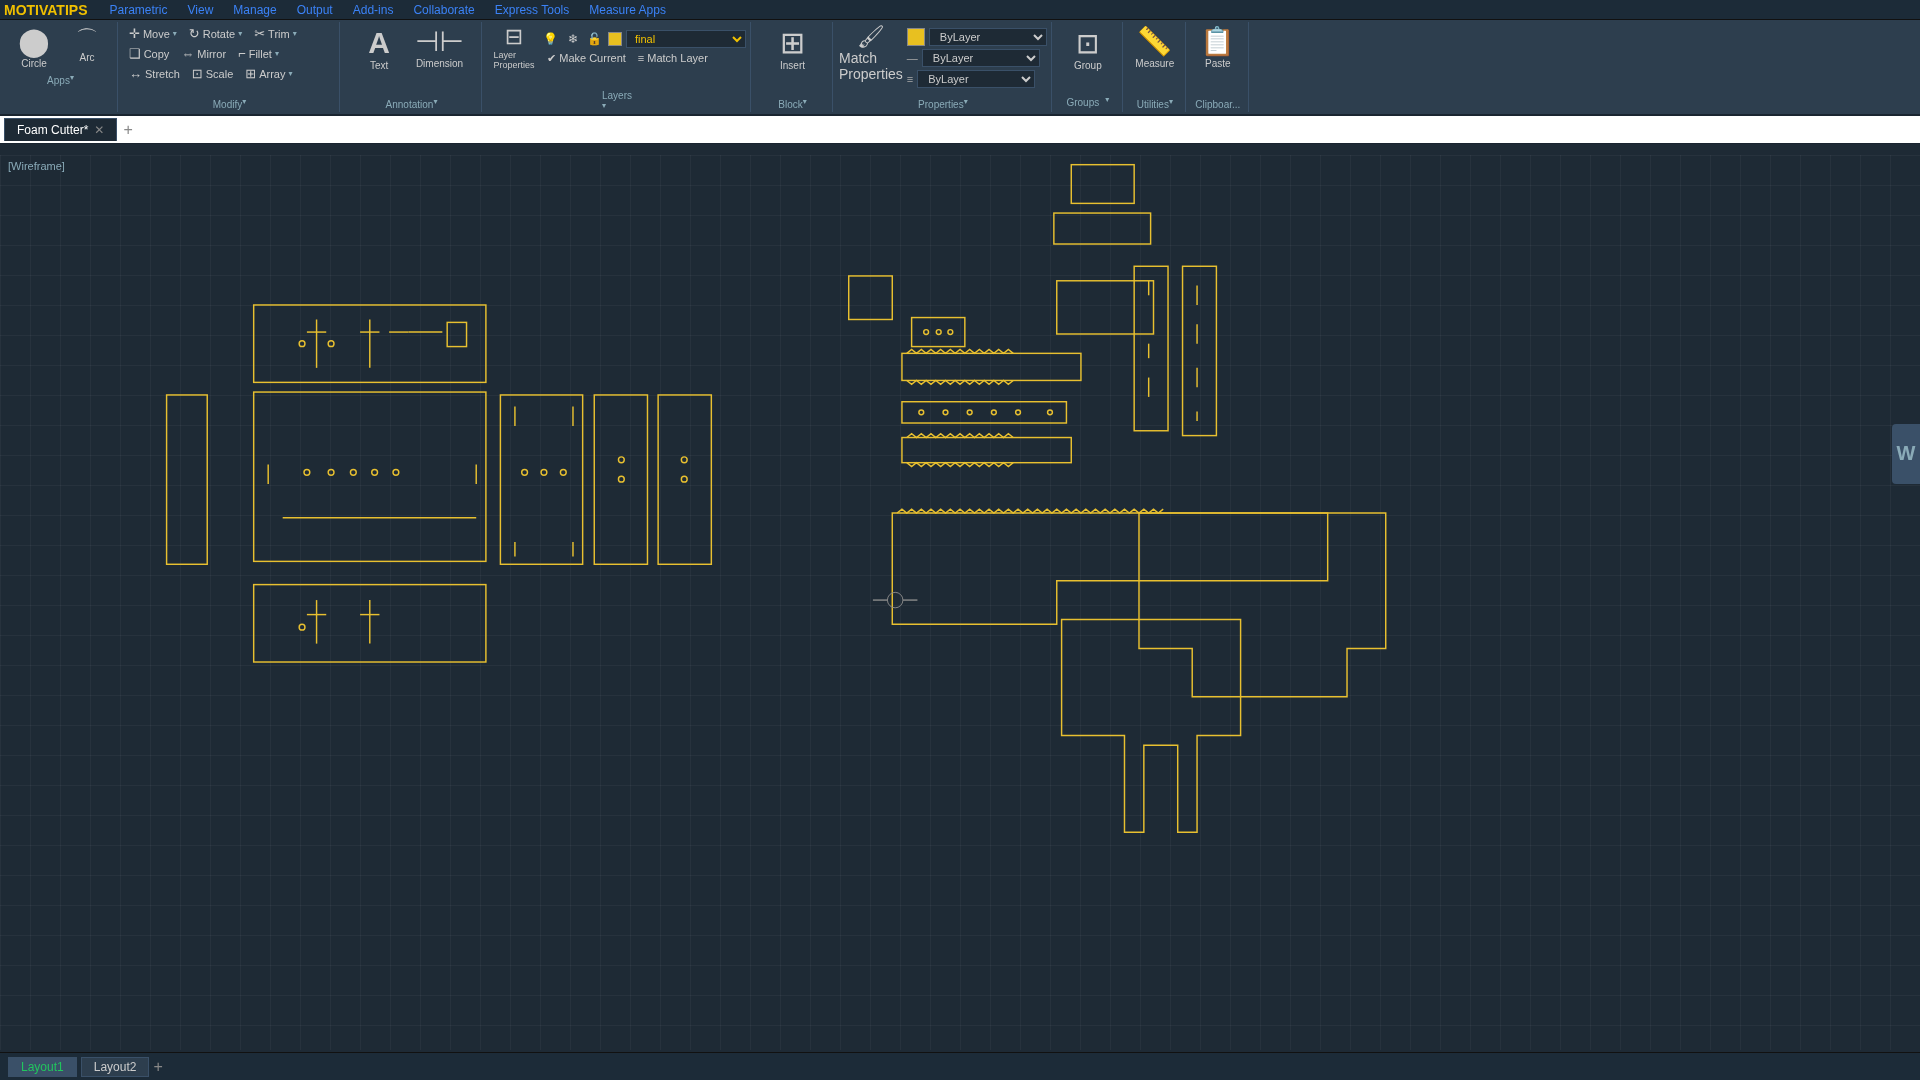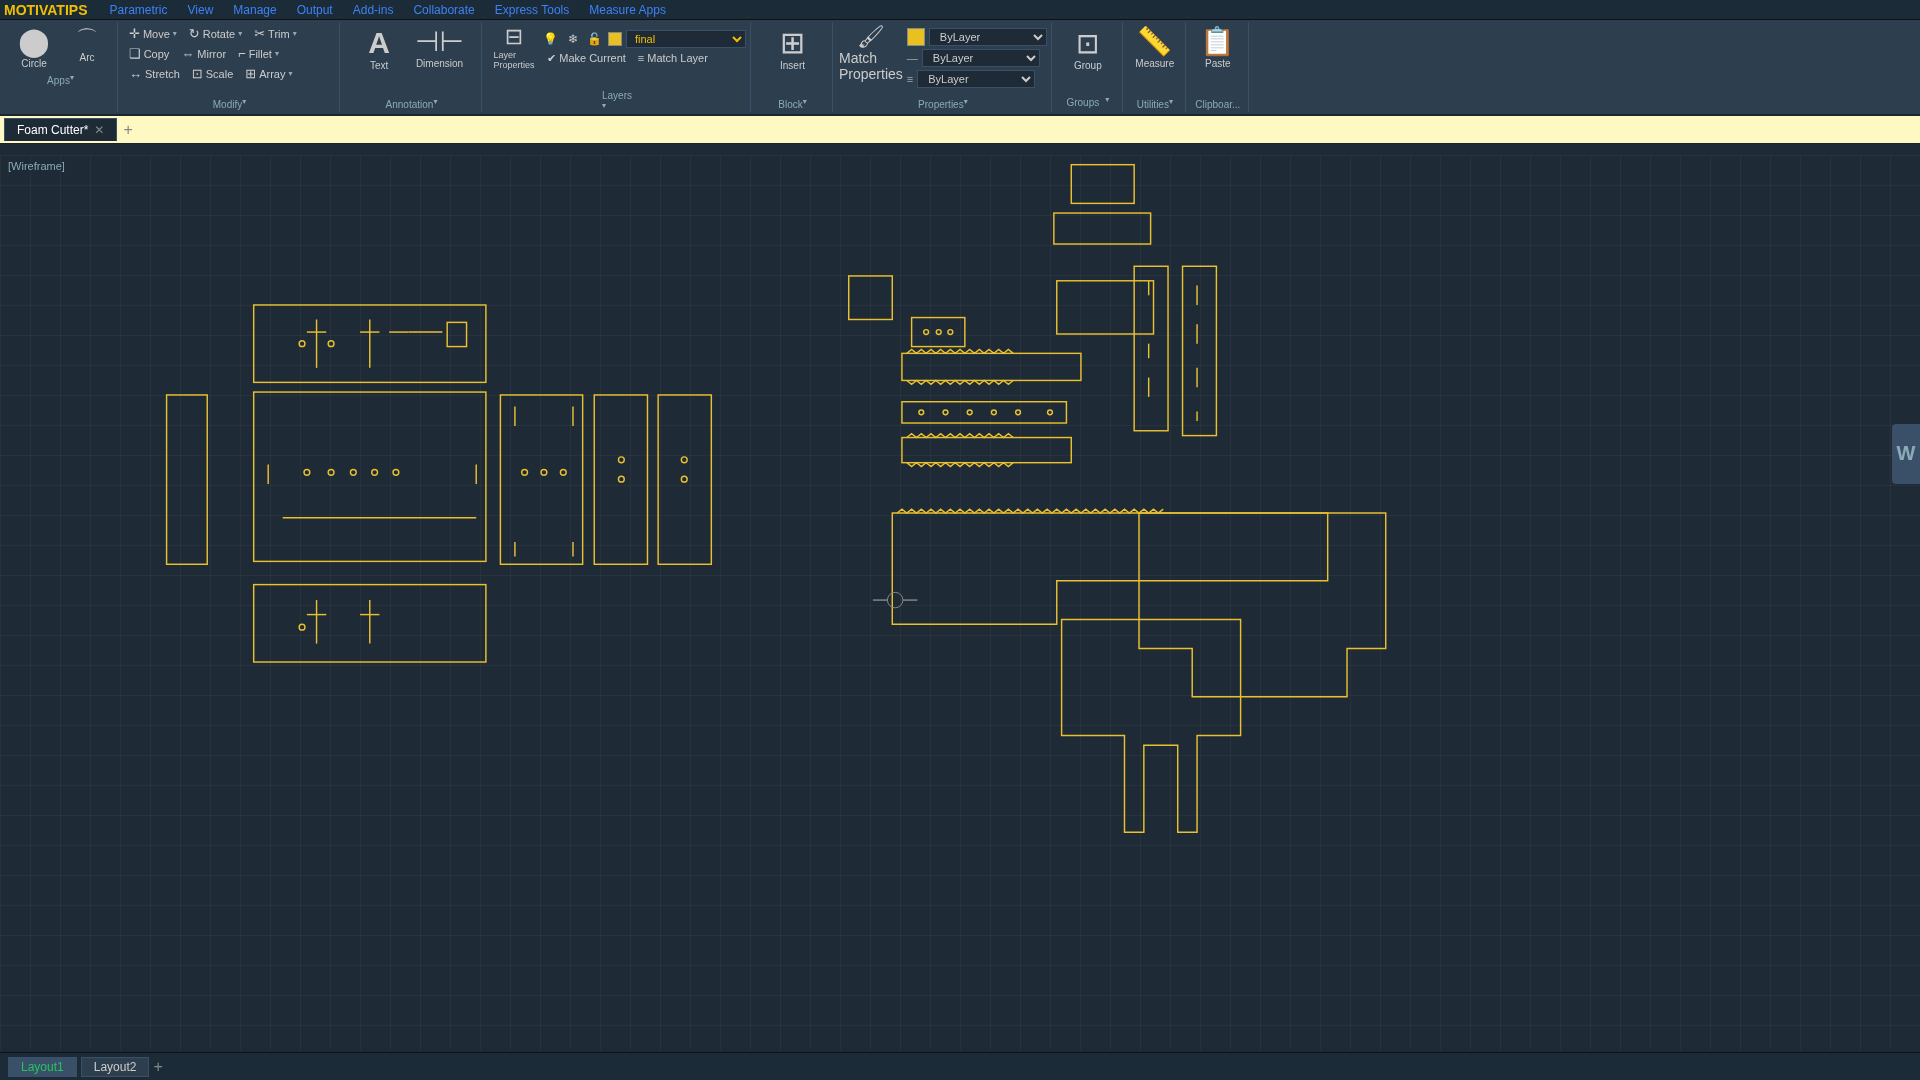--- a/index.html
+++ b/index.html
@@ -18,21 +18,21 @@
     .layer-row { display: flex; align-items: center; gap: 4px; }
     .layer-icon { width: 18px; height: 18px; display: flex; align-items: center; justify-content: center; cursor: pointer; font-size: 12px; color: #ccc; }
     .layer-dropdown { background: #1e2a35; border: 1px solid #3a5068; color: #f0c000; padding: 1px 4px; font-size: 11px; width: 120px; cursor: pointer; }
     .prop-btn { display: flex; flex-direction: column; align-items: center; cursor: pointer; color: #ccc; font-size: 10px; }
     .prop-btn .icon { font-size: 22px; }
     .bylayer-row { display: flex; align-items: center; gap: 4px; }
     .bylayer-dropdown { background: #1e2a35; border: 1px solid #3a5068; color: #ccc; padding: 1px 6px; font-size: 11px; width: 118px; cursor: pointer; }
     .color-swatch { width: 18px; height: 18px; background: #e8c020; border: 1px solid #888; cursor: pointer; }
 
     
-    #tabbar { background: #fef9c3; display: flex; align-items: center; height: 28px; padding: 12px 4px; border-bottom: 1px solid #1a2530; }
+    #tabbar { background: #ffffff; display: flex; align-items: center; height: 28px; padding: 12px 4px; border-bottom: 1px solid #1a2530; }
     .tab { background: #2d3e4e; color: #ccc; padding: 4px 12px; font-size: 12px; cursor: pointer; border: 1px solid #3a5068; border-bottom: none; display: flex; align-items: center; gap: 6px; }
     .tab.active { background: #1e2a35; color: #fff; }
     .tab-close { color: #888; cursor: pointer; font-size: 12px; }
     .tab-add { background: none; border: none; color: #888; font-size: 16px; cursor: pointer; padding: 0 6px; }
 
     
     #viewport-label { position: absolute; top: 160px; left: 8px; color: #8aabb8; font-size: 11px; z-index: 10; }
 
     
     #canvas-area { position: absolute; top: 155px; left: 0; right: 0; bottom: 30px; background: #1e2a35; overflow: hidden; }

